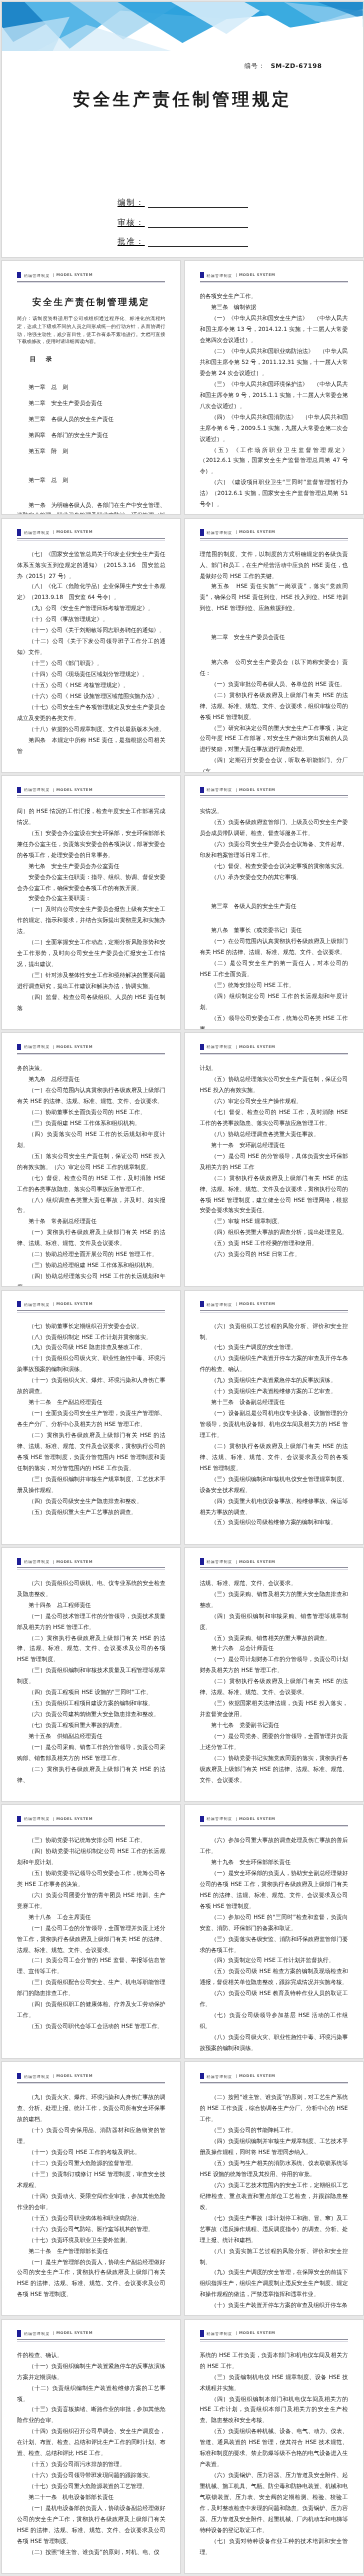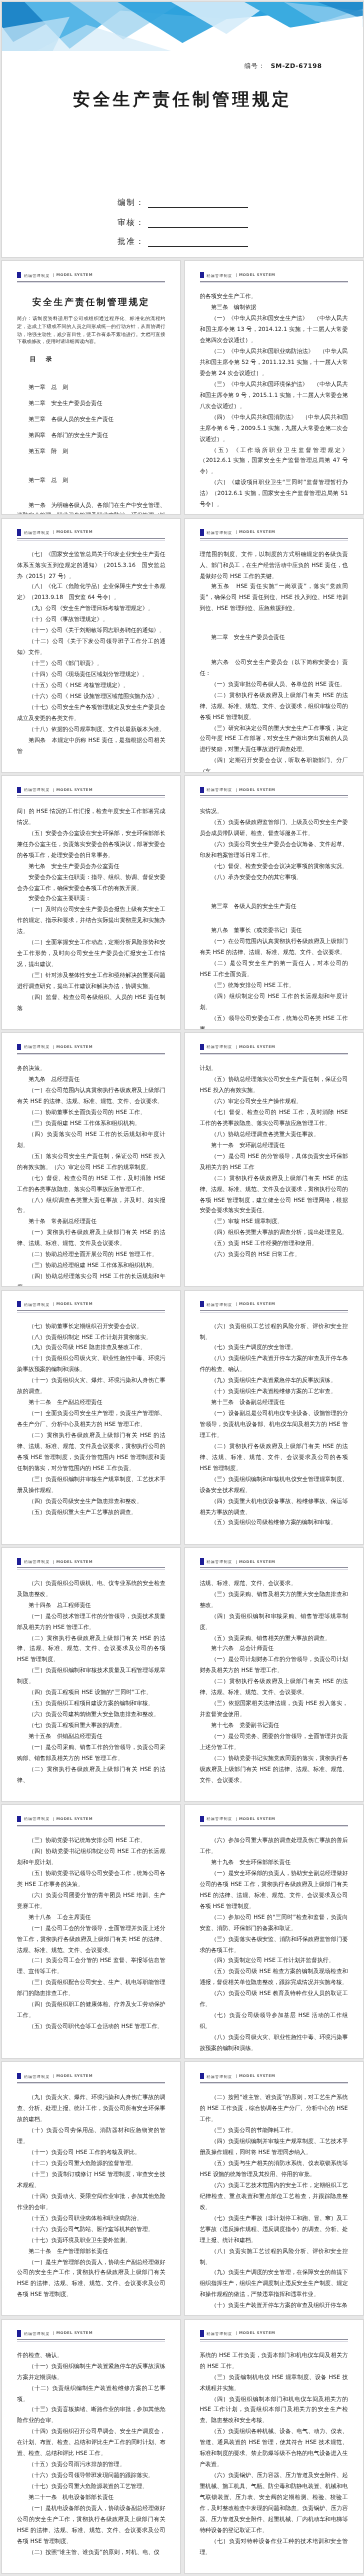--- a/index.html
+++ b/index.html
@@ -19,21 +19,21 @@
     position:absolute;top:60px;right:41px;
     font-size:6.3px;color:#333;letter-spacing:0.6px;
   }
   .code-label{font-size:6.3px;color:#444;margin-right:5.7px;}
   .code-value{font-weight:bold;color:#222;font-size:6.3px;letter-spacing:0.3px;}
   .cover-title{
     position:absolute;top:86px;left:0;right:0;margin:0;
     text-align:center;font-size:17px;font-weight:600;color:#1c1c1c;
     letter-spacing:2.9px;
   }
-  .fields{position:absolute;top:195px;left:0;right:0;}
+  .fields{position:absolute;top:195px;left:0;right:0;text-decoration:underline;}
   .field-row{width:130px;margin:0 auto 8.6px auto;display:flex;align-items:flex-end;}
   .field-label{font-size:8px;color:#222;letter-spacing:1.1px;white-space:nowrap;}
   .sigline{flex:1;border-bottom:1.1px solid #2b2b2b;height:9px;margin-left:3.4px;}
   
   #pages{
     display:grid;grid-template-columns:1fr 1fr;gap:2.3px;
     padding:2.3px 1.1px 1.7px 1.1px;
   }
   .page{
     background:#fff;border:0.6px solid #d9d9d9;box-sizing:border-box;

